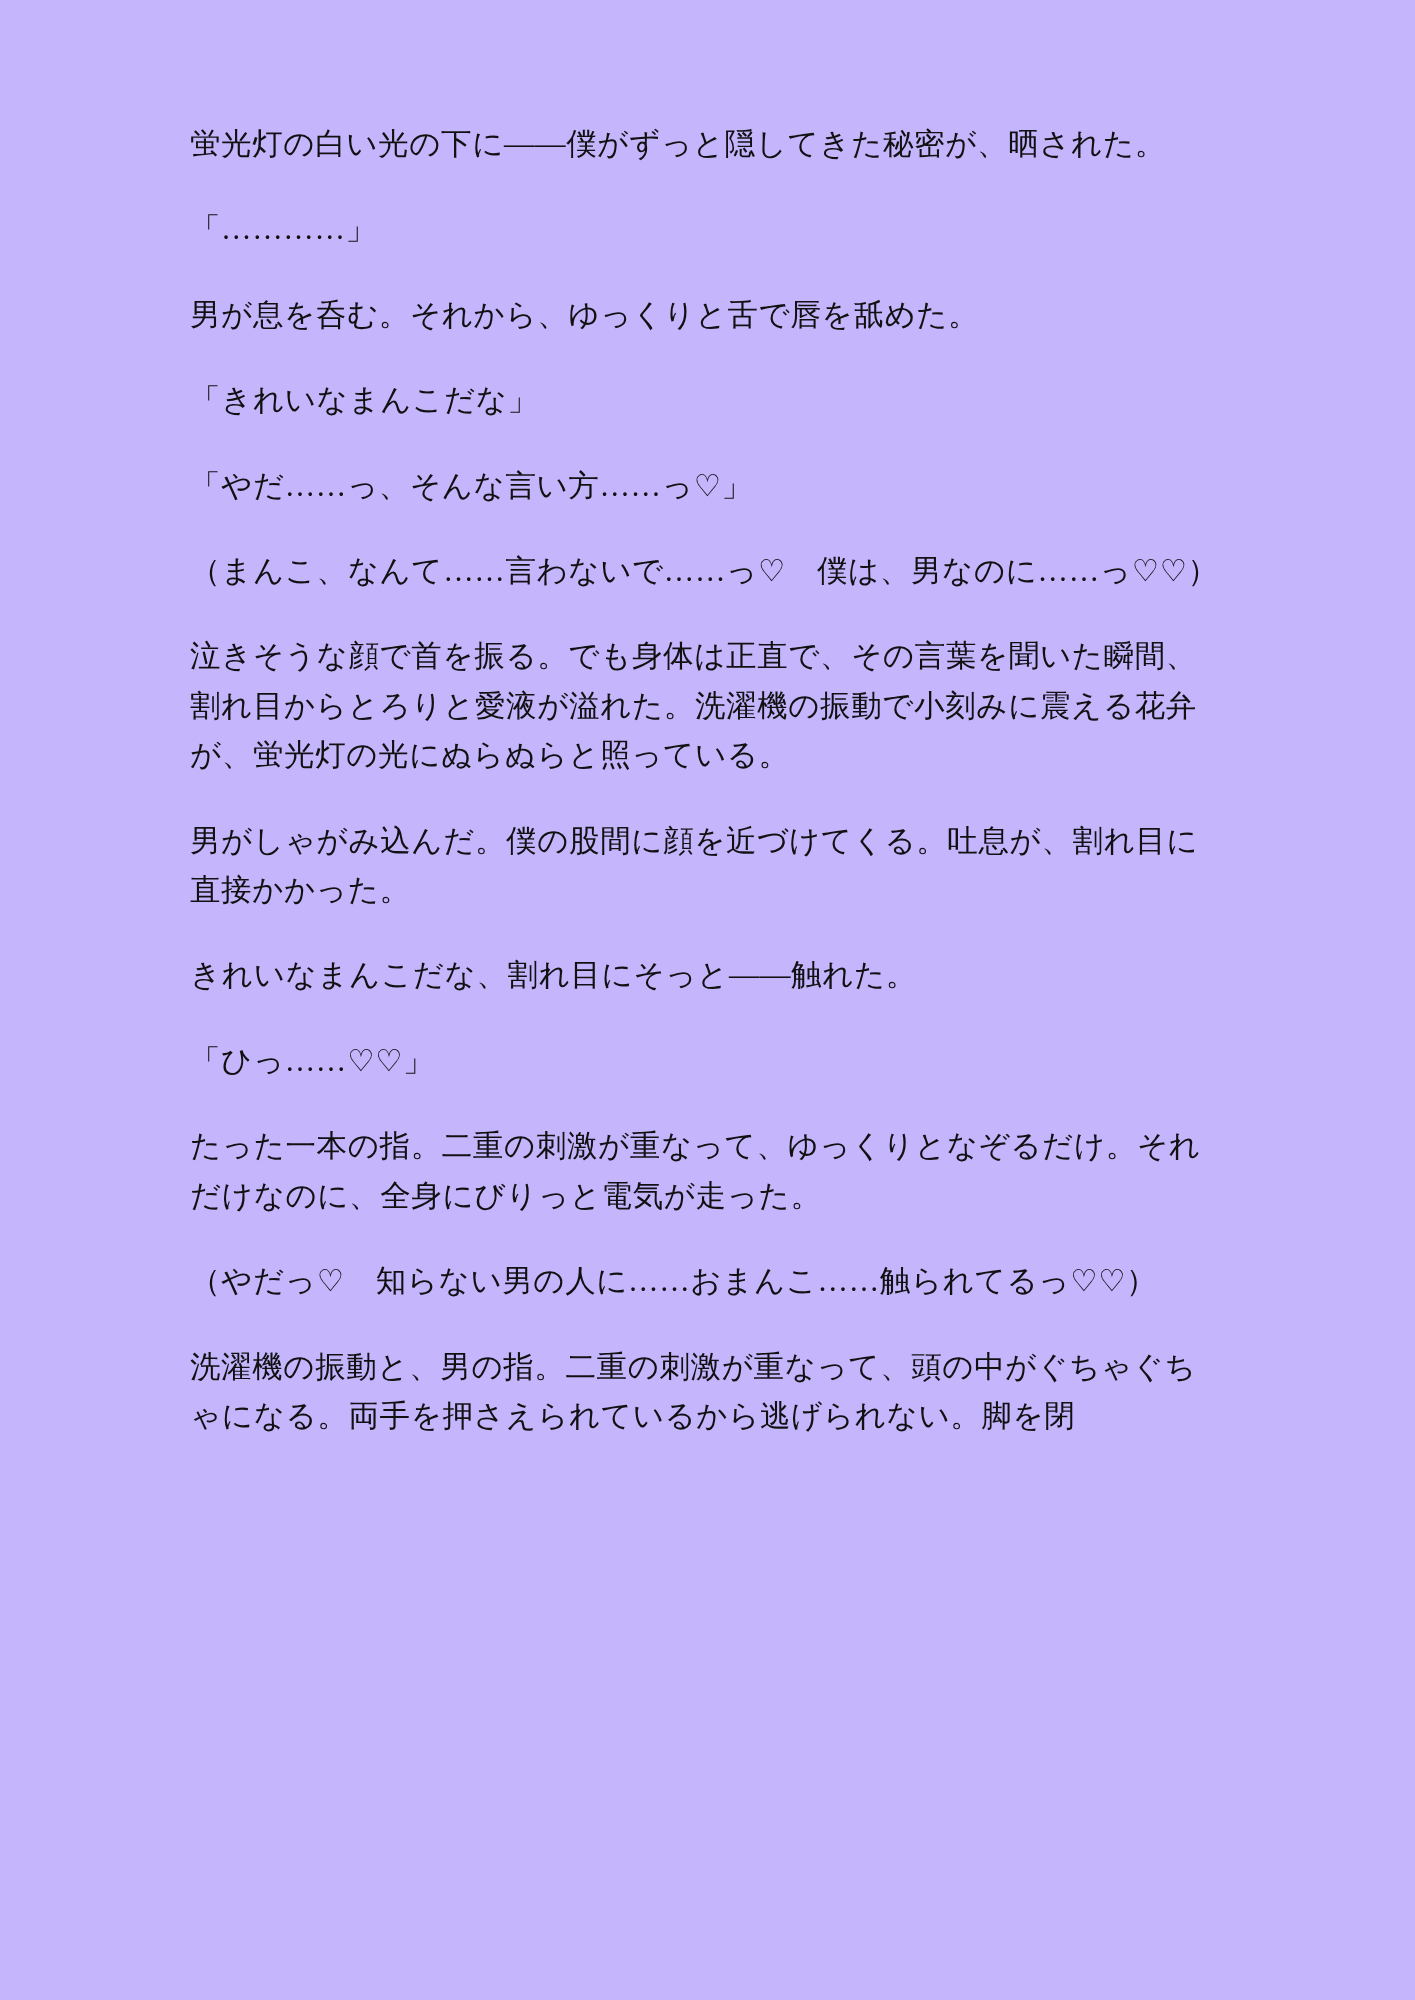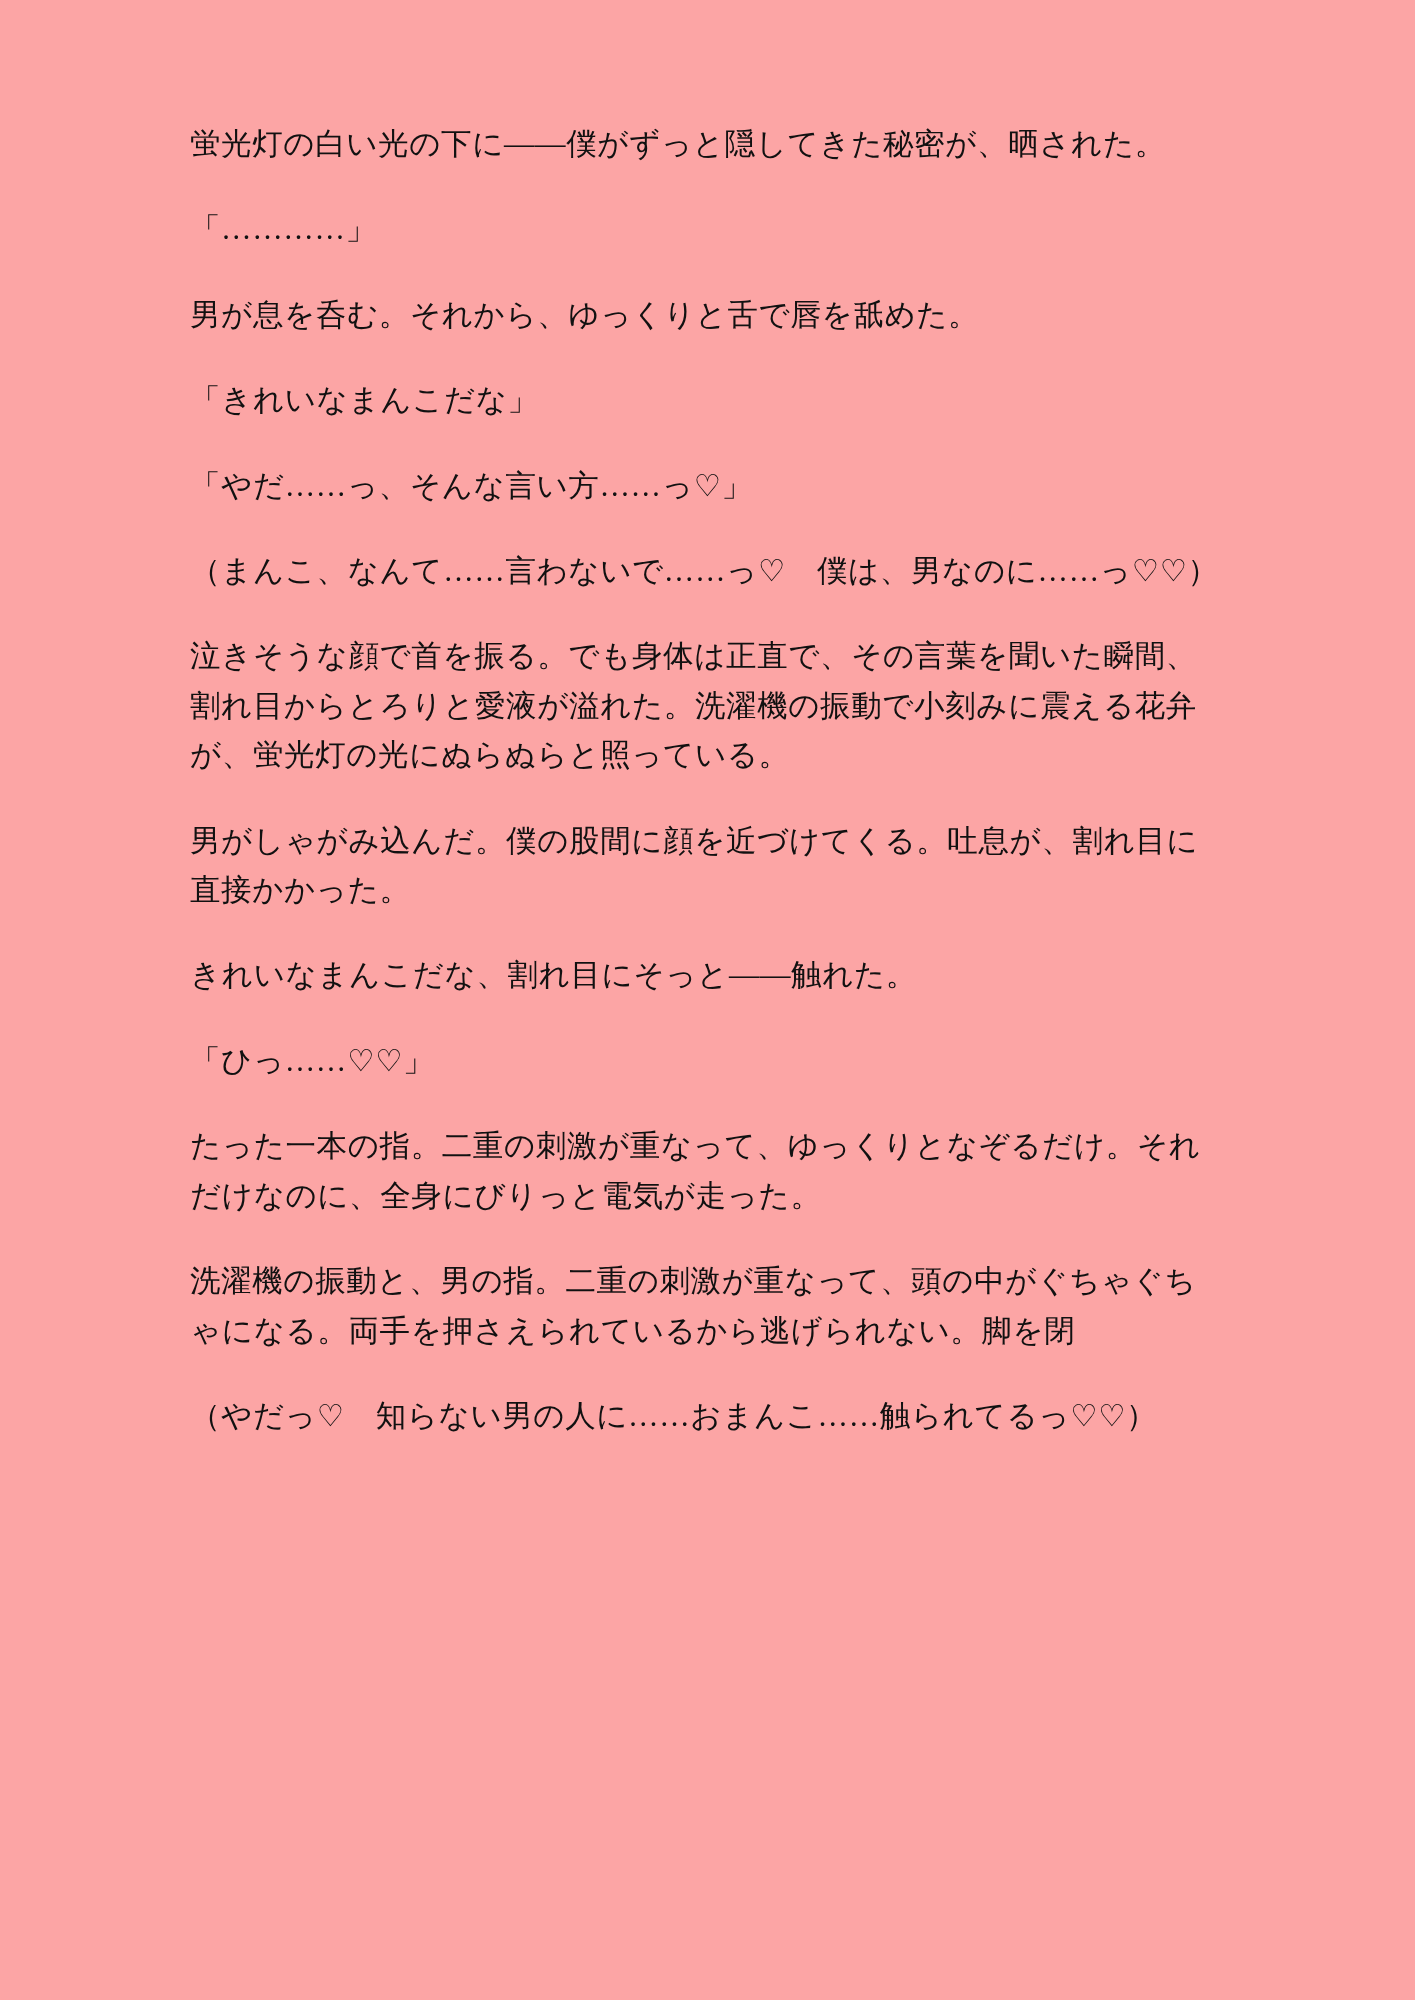--- a/index.html
+++ b/index.html
@@ -11,21 +11,21 @@
     width: 1415px;
     height: 2000px;
     font-family: "Liberation Serif", "DejaVu Serif", serif;
     color: #1a1a1a;
   }
   .page {
     box-sizing: border-box;
     width: 1415px;
     height: 2000px;
     padding: 120px 190px 80px 190px;
-    background: #fca5a5;
+    background: #c4b5fd;
   }
   .doc-body {
     width: 1035px;
   }
   p.para {
     margin: 0 0 36px 0;
     font-size: 30.5px;
     line-height: 1.62;
     letter-spacing: 0.02em;
     text-align: left;
@@ -45,16 +45,16 @@
     <p class="para">「…………」</p>
     <p class="para">男が息を呑む。それから、ゆっくりと舌で唇を舐めた。</p>
     <p class="para">「きれいなまんこだな」</p>
     <p class="para">「やだ……っ、そんな言い方……っ♡」</p>
     <p class="para">（まんこ、なんて……言わないで……っ♡　僕は、男なのに……っ♡♡）</p>
     <p class="para">泣きそうな顔で首を振る。でも身体は正直で、その言葉を聞いた瞬間、割れ目からとろりと愛液が溢れた。洗濯機の振動で小刻みに震える花弁が、蛍光灯の光にぬらぬらと照っている。</p>
     <p class="para">男がしゃがみ込んだ。僕の股間に顔を近づけてくる。吐息が、割れ目に直接かかった。</p>
     <p class="para">きれいなまんこだな、割れ目にそっと――触れた。</p>
     <p class="para">「ひっ……♡♡」</p>
     <p class="para">たった一本の指。二重の刺激が重なって、ゆっくりとなぞるだけ。それだけなのに、全身にびりっと電気が走った。</p>
+    <p class="para">（やだっ♡　知らない男の人に……おまんこ……触られてるっ♡♡）</p>
     <p class="para">洗濯機の振動と、男の指。二重の刺激が重なって、頭の中がぐちゃぐちゃになる。両手を押さえられているから逃げられない。脚を閉</p>
-    <p class="para">（やだっ♡　知らない男の人に……おまんこ……触られてるっ♡♡）</p>
   </div>
 </div>
 
 </body></html>

